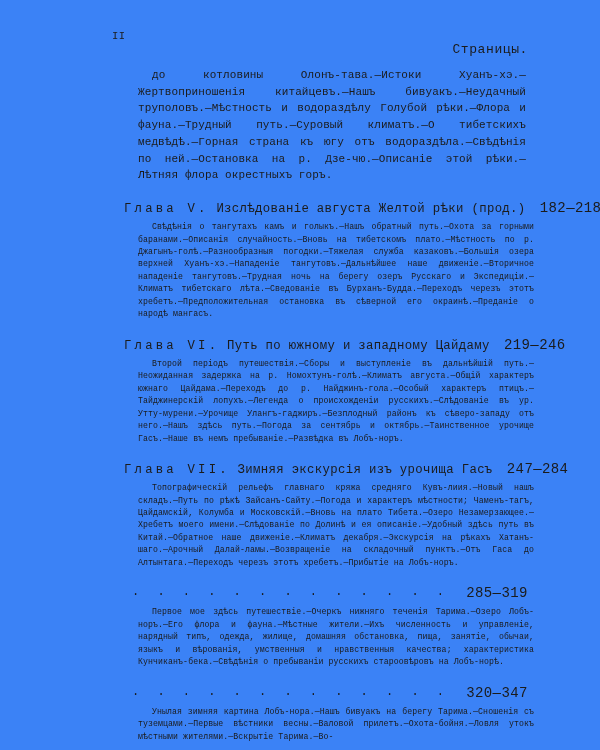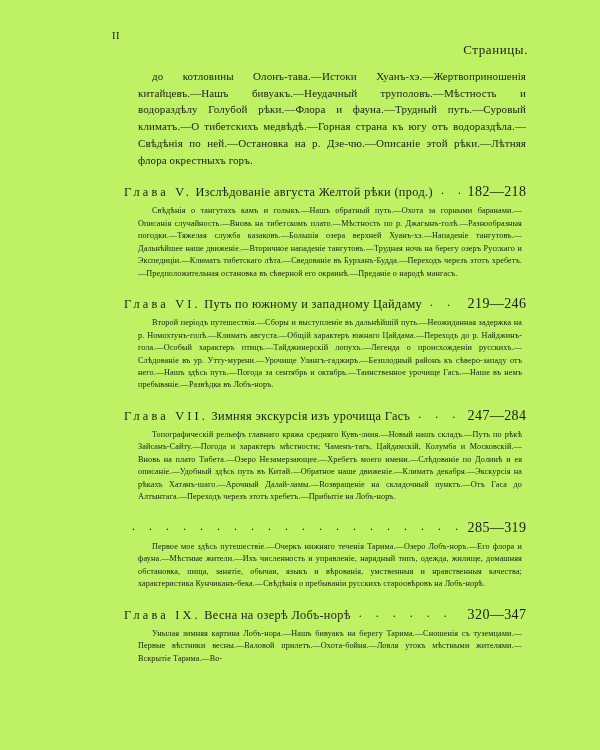--- a/index.html
+++ b/index.html
@@ -13,21 +13,22 @@
     font-family: "Liberation Serif", serif;
     color: #1b1b1b;
     overflow: hidden;
   }
   .page {
     position: relative;
     width: 600px;
     height: 750px;
     box-sizing: border-box;
     padding: 30px 56px 0 56px;
-    background: #bef264;
+    background: #3b82f6;
+    font-family: Liberation Mono, monospace;
   }
   .folio {
     position: absolute;
     left: 112px;
     top: 30px;
     font-size: 10.5px;
     letter-spacing: 0.5px;
   }
   .col-header {
     text-align: right;
@@ -74,21 +75,21 @@
     font-size: 14px;
     letter-spacing: 0.4px;
     white-space: nowrap;
     min-width: 62px;
     text-align: center;
   }
   .entry-desc {
     font-size: 8.2px;
     line-height: 1.52;
     text-align: justify;
-    margin: 5px 22px 0 82px;
+    margin: 5px 10px 0 82px;
     letter-spacing: 0.1px;
   }
   .entry-desc::first-letter {
     margin-left: 0;
   }
   .indent {
     display: inline-block;
     width: 14px;
   }
 </style>
@@ -133,20 +134,19 @@
   <div class="entry">
     <div class="entry-head">
       <div class="leader">. . . . . . . . . . . . . . . . . . . . . . . . . . . . . .</div>
       <div class="pages">285—319</div>
     </div>
     <div class="entry-desc"><span class="indent"></span><span>Первое мое здѣсь путешествіе.—Очеркъ нижняго теченія Тарима.—Озеро Лобъ-норъ.—Его флора и фауна.—Мѣстные жители.—Ихъ численность и управленіе, нарядный типъ, одежда, жилище, домашняя обстановка, пища, занятіе, обычаи, языкъ и вѣрованія, умственныя и нравственныя качества; характеристика Кунчиканъ-бека.—Свѣдѣнія о пребываніи русскихъ староовѣровъ на Лобъ-норѣ.</span></div>
   </div>
 
   <div class="entry">
     <div class="entry-head">
-      <div class="chapter-title"><span class="gl">Глава IX.</span> <span>Весна на озерѣ Лобъ-норѣ</span></div>
       <div class="leader">. . . . . . . . . . . . . . . . . . . . . . . . . . . . . .</div>
       <div class="pages">320—347</div>
     </div>
     <div class="entry-desc"><span class="indent"></span><span>Унылая зимняя картина Лобъ-нора.—Нашъ бивуакъ на берегу Тарима.—Сношенія съ туземцами.—Первые вѣстники весны.—Валовой прилетъ.—Охота-бойня.—Ловля утокъ мѣстными жителями.—Вскрытіе Тарима.—Во-</span></div>
   </div>
 
 </div>
 
 </body></html>

